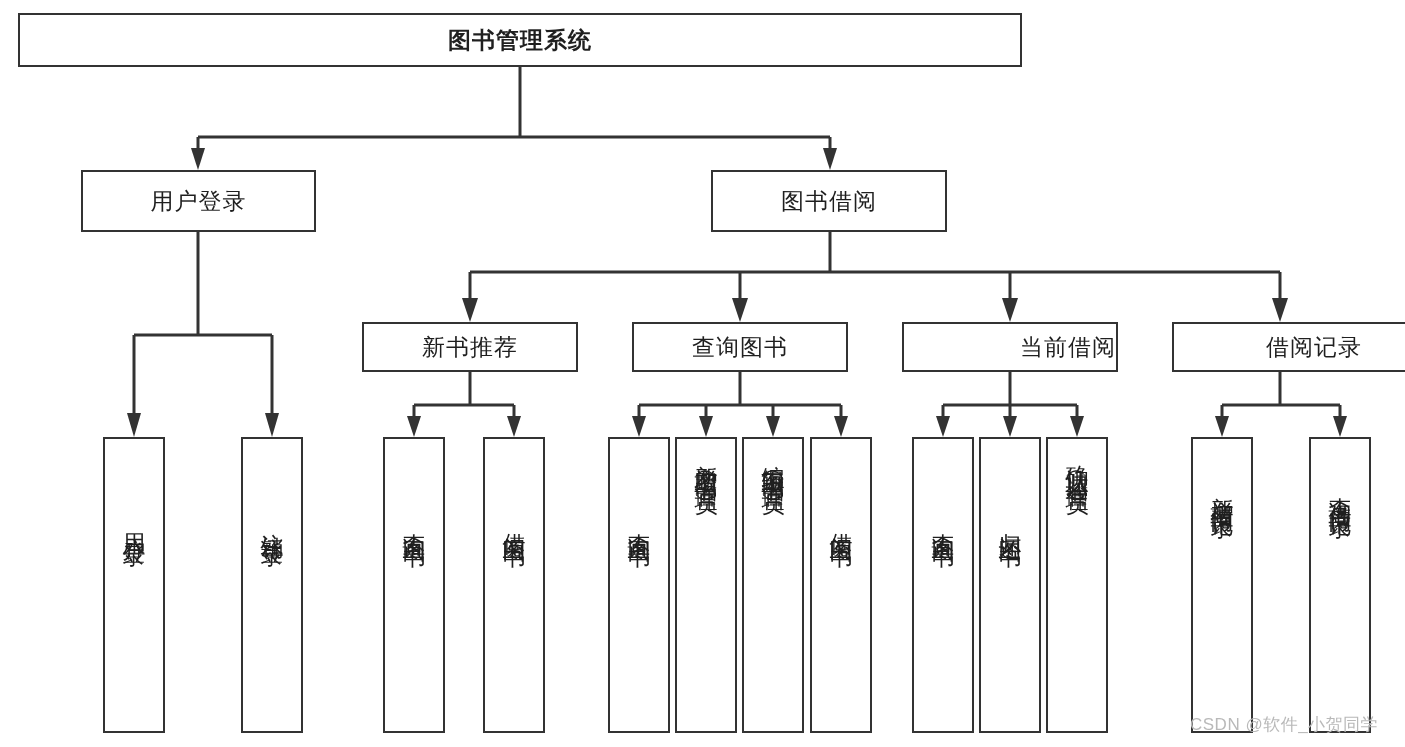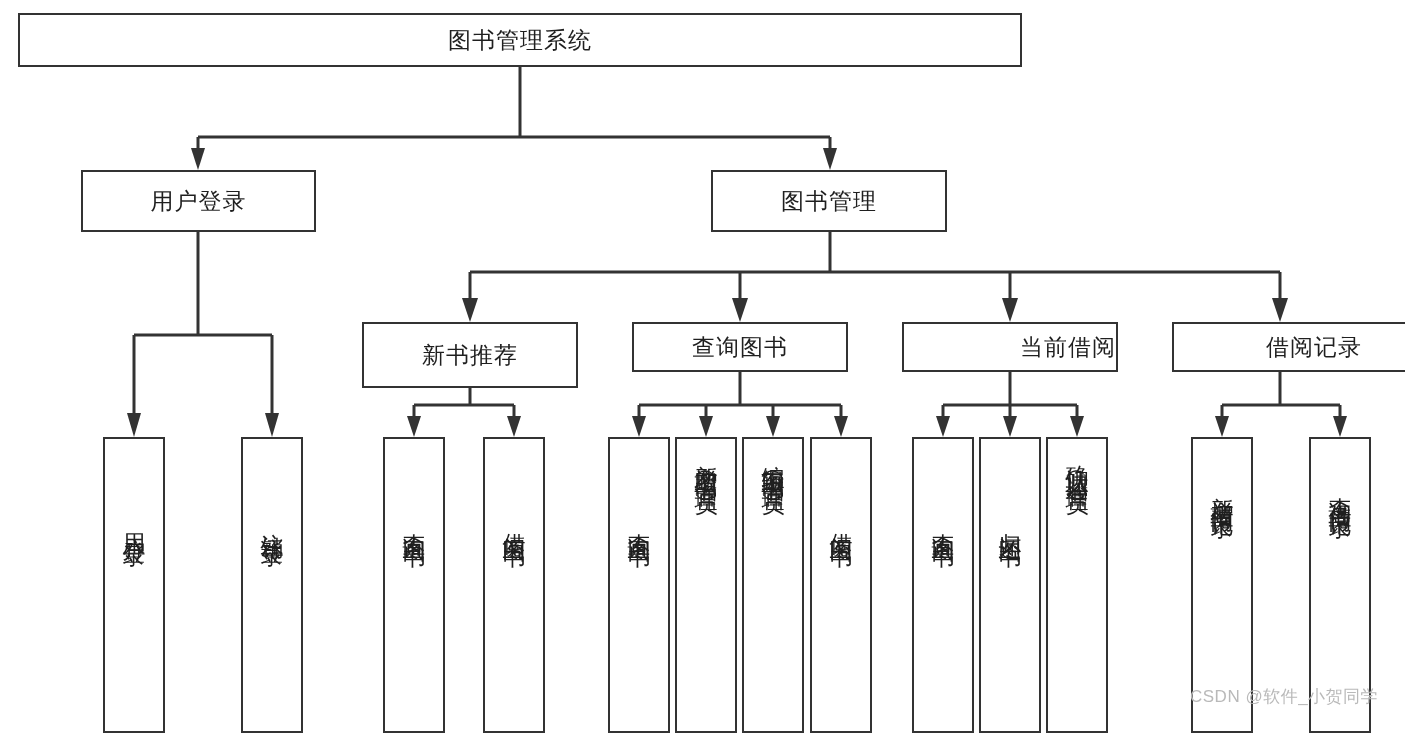--- a/index.html
+++ b/index.html
@@ -142,32 +142,32 @@
       <path d="M1222,405 L1340,405"></path>
       <path d="M1222,405 L1222,418"></path>
       <path d="M1340,405 L1340,418"></path>
     </g>
     <g fill="#333333">
       <polygon points="1215,416 1229,416 1222,437"></polygon>
       <polygon points="1333,416 1347,416 1340,437"></polygon>
     </g>
   </svg>
 
-  <div class="node" style="left:18px;top:13px;width:1004px;height:54px;">
+  <div class="node" style="left:18px;top:13px;width:1004px;height:54px;font-weight:bold;">
     <span class="lbl">图书管理系统</span>
   </div>
 
   <div class="node" style="left:81px;top:170px;width:235px;height:62px;">
     <span class="lbl">用户登录</span>
   </div>
   <div class="node" style="left:711px;top:170px;width:236px;height:62px;">
-    <span class="lbl">图书管理</span>
-  </div>
-
-  <div class="node" style="left:362px;top:322px;width:216px;height:66px;">
+    <span class="lbl">图书借阅</span>
+  </div>
+
+  <div class="node" style="left:362px;top:322px;width:216px;height:50px;">
     <span class="lbl">新书推荐</span>
   </div>
   <div class="node" style="left:632px;top:322px;width:216px;height:50px;">
     <span class="lbl">查询图书</span>
   </div>
   <div class="node" style="left:902px;top:322px;width:216px;height:50px;justify-content:flex-end;">
     <span class="lbl">当前借阅</span>
   </div>
   <div class="node" style="left:1172px;top:322px;width:236px;height:50px;padding-left:48px;">
     <span class="lbl">借阅记录</span>
@@ -210,15 +210,15 @@
     <span class="lbl">确认归还（管理员）</span>
   </div>
 
   <div class="node vert" style="left:1191px;top:437px;width:62px;height:296px;padding-top:40px;">
     <span class="lbl">新增借阅记录</span>
   </div>
   <div class="node vert" style="left:1309px;top:437px;width:62px;height:296px;padding-top:40px;">
     <span class="lbl">查询借阅记录</span>
   </div>
 
-  <div class="watermark" style="left:1190px;top:685px;">CSDN @软件_小贺同学</div>
+  <div class="watermark" style="left:1190px;top:713px;">CSDN @软件_小贺同学</div>
 
 </div>
 
 </body></html>

